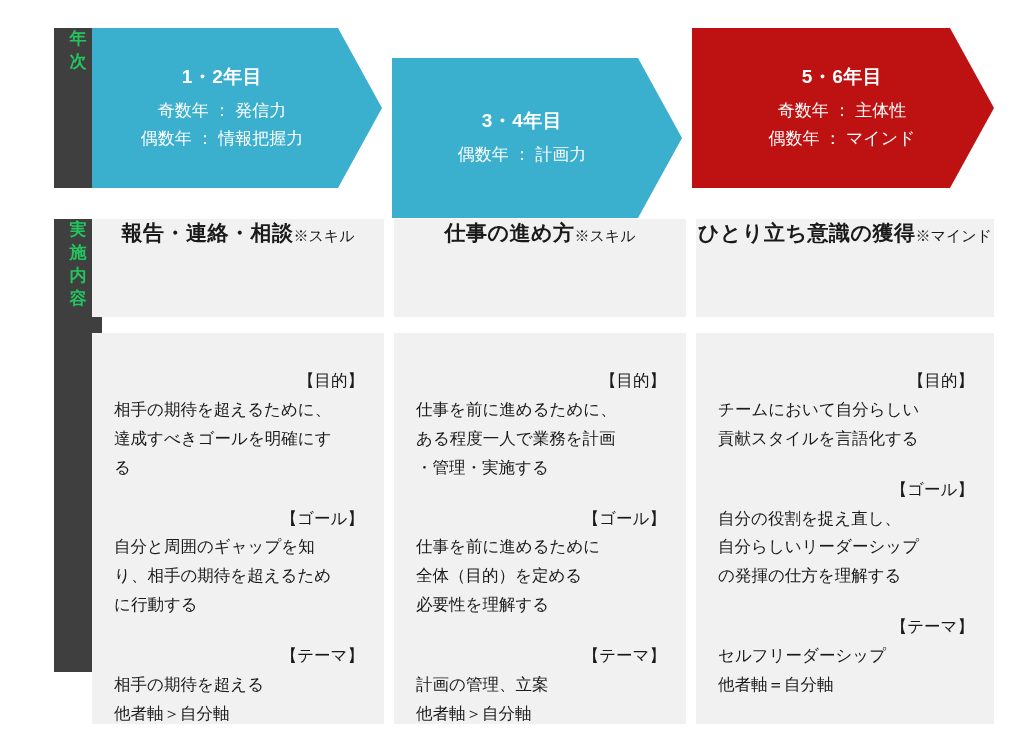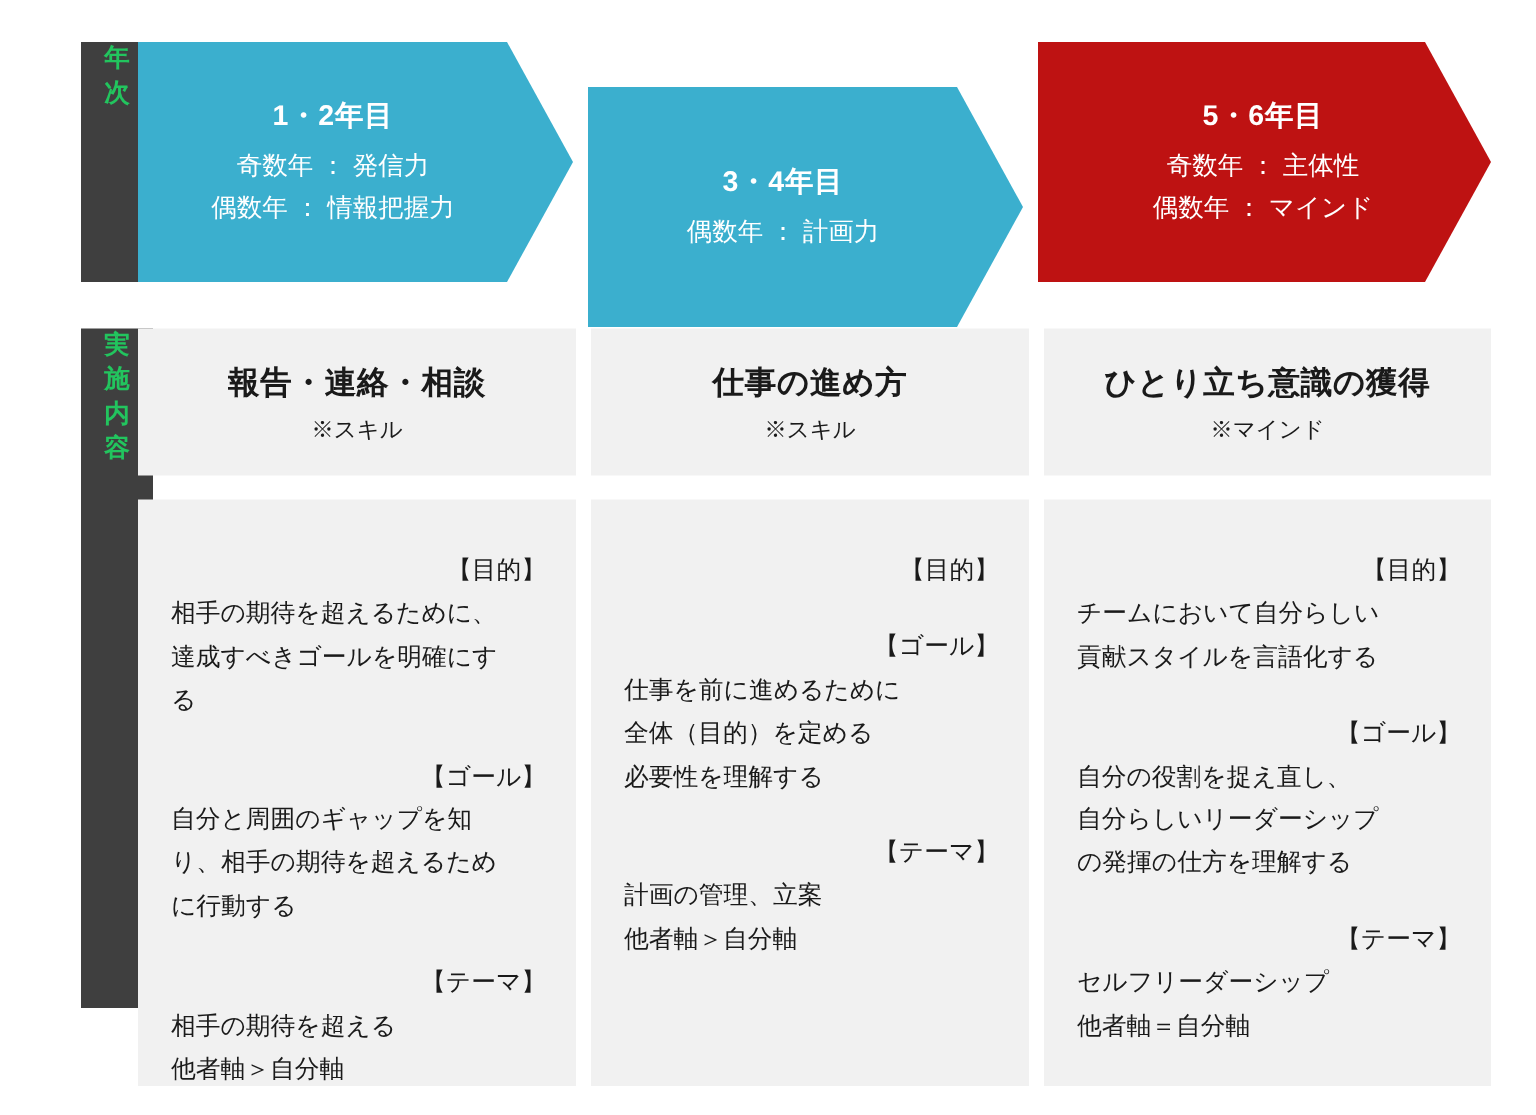--- a/index.html
+++ b/index.html
@@ -88,22 +88,21 @@
   #arrow-2 { left: 392px; width: 290px; background: #3BAFCE; }
   #arrow-3 { left: 692px; width: 302px; background: #BE1212; }
 
   
   .head-box {
     position: absolute;
     top: 219px;
     height: 98px;
     background: #F1F1F1;
     display: flex;
-    flex-direction: column;
-    align-items: center;
+    align-items: flex-start;
     justify-content: center;
     box-sizing: border-box;
   }
   .head-box .head-title {
     font-size: 21px;
     font-weight: bold;
     letter-spacing: 0.5px;
   }
   .head-box .head-sub {
     font-size: 15px;
@@ -189,20 +188,23 @@
     <div class="block">
       <span class="block-head">【テーマ】</span>
       <span class="block-text">相手の期待を超える
 他者軸＞自分軸</span>
     </div>
   </div>
 
   <div class="body-box" id="body-2">
     <div class="block">
       <span class="block-head">【目的】</span>
+      <span class="block-text">仕事を前に進めるために、
+ある程度一人で業務を計画
+・管理・実施する</span>
     </div>
     <div class="block">
       <span class="block-head">【ゴール】</span>
       <span class="block-text">仕事を前に進めるために
 全体（目的）を定める
 必要性を理解する</span>
     </div>
     <div class="block">
       <span class="block-head">【テーマ】</span>
       <span class="block-text">計画の管理、立案

